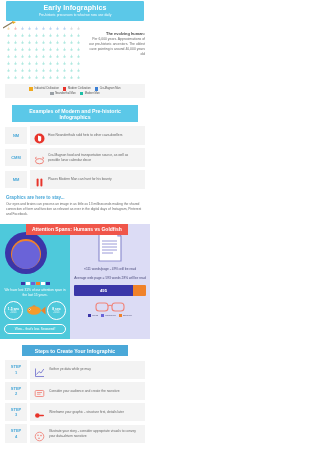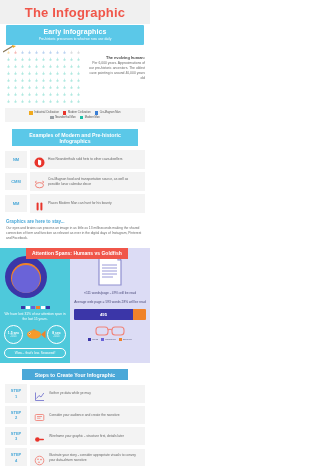--- a/index.html
+++ b/index.html
@@ -131,23 +131,20 @@
     gap:4px; padding:3.5px 4px;
   }
   .st-icon { width:11px; height:11px; flex:none; }
   .st-text { font-size:3.3px; color:#666; line-height:1.4; }
 </style>
 </head>
 <body>
 
 <div class="page">
 
-  <div class="masthead">
-    <div class="masthead-title">The Infographic</div>
-  </div>
 
   <div class="band">
     <div class="band-title">Early Infographics</div>
     <div class="band-sub">Pre-historic precursors to what we now use daily</div>
   </div>
 
   <div class="people-sec">
     <div class="people-grid">
       <svg class="arrow" viewBox="0 0 14 8">
         <path d="M0 7 L10 1" stroke="#8a7a5a" stroke-width="1.1" fill="none"></path>

